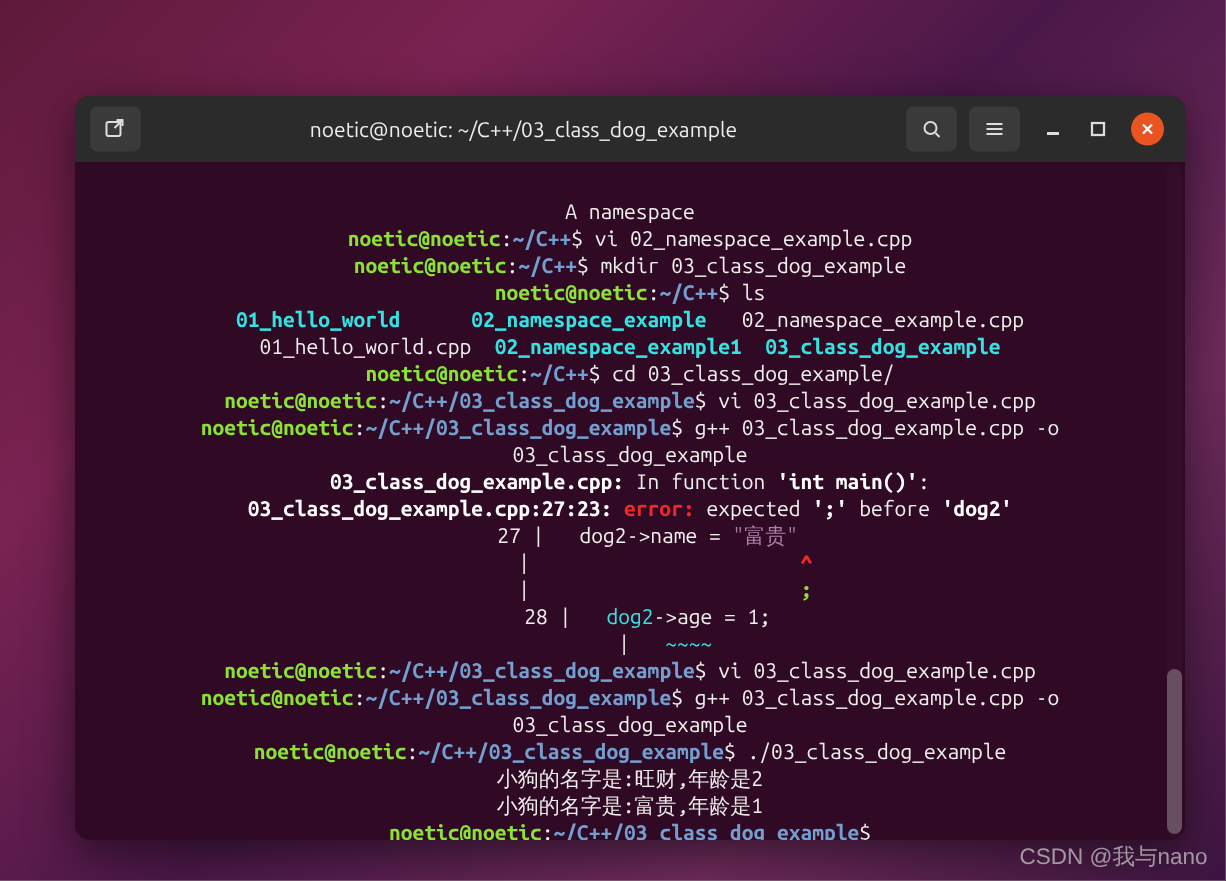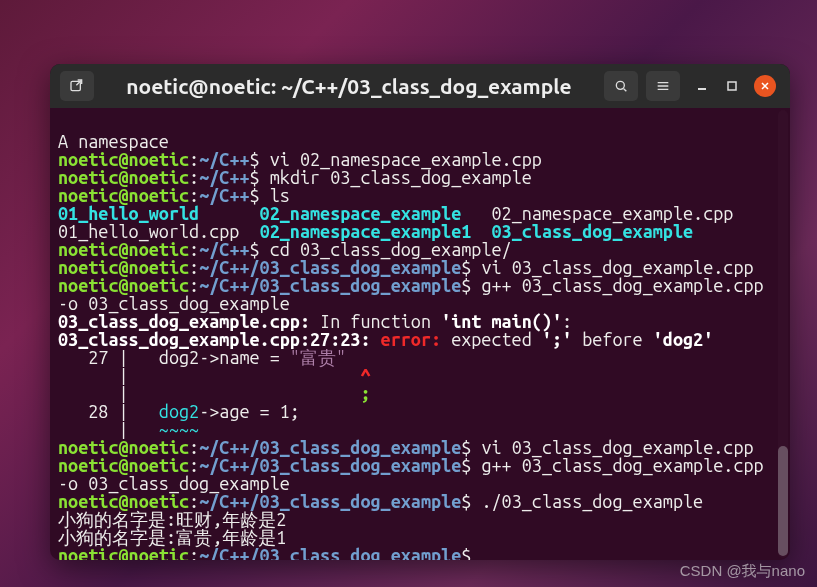--- a/index.html
+++ b/index.html
@@ -32,41 +32,42 @@
     background: #3a3a3a;
     border-radius: 5px;
     display: flex; align-items: center; justify-content: center;
     color: #ddd;
   }
   .tb-btn svg { width: 16px; height: 16px; stroke: #ddd; fill: none; stroke-width: 2; }
   .title {
     flex: 1;
     text-align: center;
     color: #eee;
-    font-weight: bold;
-    font-size: 21px;
+    font-weight: normal;
+    font-size: 14px;
     font-family: Ubuntu, sans-serif;
   }
   .win-controls { display: flex; gap: 14px; align-items: center; margin-left: 6px; margin-right: 4px;}
   .win-ctrl { width: 16px; height: 16px; display: flex; align-items: center; justify-content: center; color: #ddd; }
   .win-close {
     width: 22px; height: 22px; border-radius: 50%;
     background: #e95420;
     display: flex; align-items: center; justify-content: center;
   }
   .win-close svg { stroke: #fff; }
   .term {
     flex: 1;
     padding: 6px 8px 8px 8px;
     color: #d7d7cf;
-    font-size: 18px;
+    font-size: 14px;
     line-height: 18px;
     white-space: pre-wrap;
     overflow: hidden;
     position: relative;
+    text-align: center;
   }
   .scrollbar {
     position: absolute;
     right: 2px; top: 2px;
     width: 10px; height: calc(100% - 4px);
     background: rgba(255,255,255,0.02);
     border-radius: 5px;
   }
   .scrollthumb {
     position: absolute;

